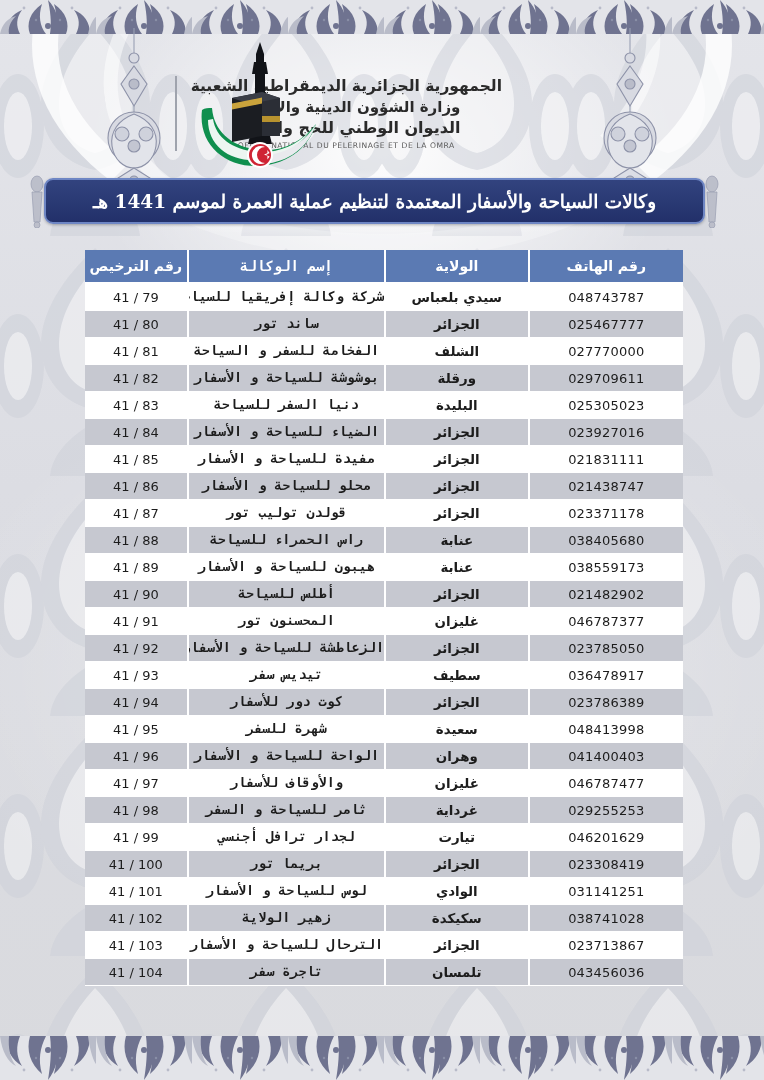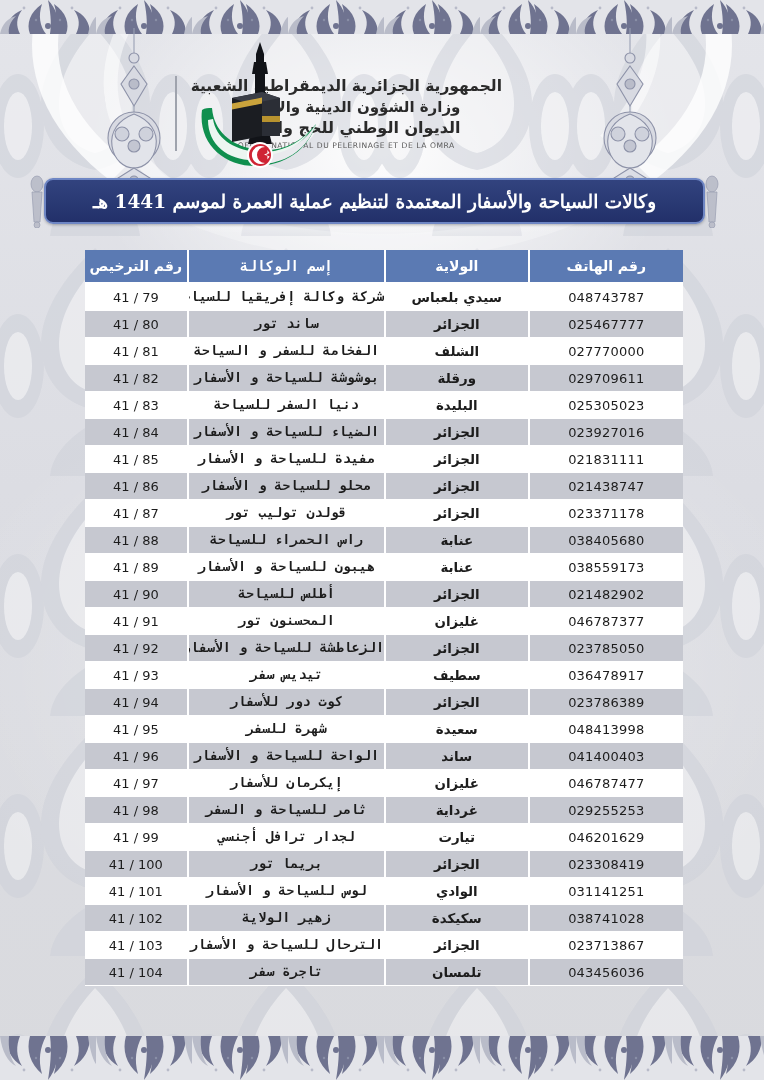--- a/index.html
+++ b/index.html
@@ -486,28 +486,28 @@
             <td class="lic col-lic">41 / 94</td>
           </tr>
           <tr>
             <td class="num col-phone">048413998</td>
             <td class="wilaya col-wilaya">سعيدة</td>
             <td class="name col-name">شهرة للسفر</td>
             <td class="lic col-lic">41 / 95</td>
           </tr>
           <tr>
             <td class="num col-phone">041400403</td>
-            <td class="wilaya col-wilaya">ساند</td>
+            <td class="wilaya col-wilaya">وهران</td>
             <td class="name col-name">الواحة للسياحة و الأسفار</td>
             <td class="lic col-lic">41 / 96</td>
           </tr>
           <tr>
             <td class="num col-phone">046787477</td>
             <td class="wilaya col-wilaya">غليزان</td>
-            <td class="name col-name">إيكرمان للأسفار</td>
+            <td class="name col-name">والأوقاف للأسفار</td>
             <td class="lic col-lic">41 / 97</td>
           </tr>
           <tr>
             <td class="num col-phone">029255253</td>
             <td class="wilaya col-wilaya">غرداية</td>
             <td class="name col-name">ثامر للسياحة و السفر</td>
             <td class="lic col-lic">41 / 98</td>
           </tr>
           <tr>
             <td class="num col-phone">046201629</td>

